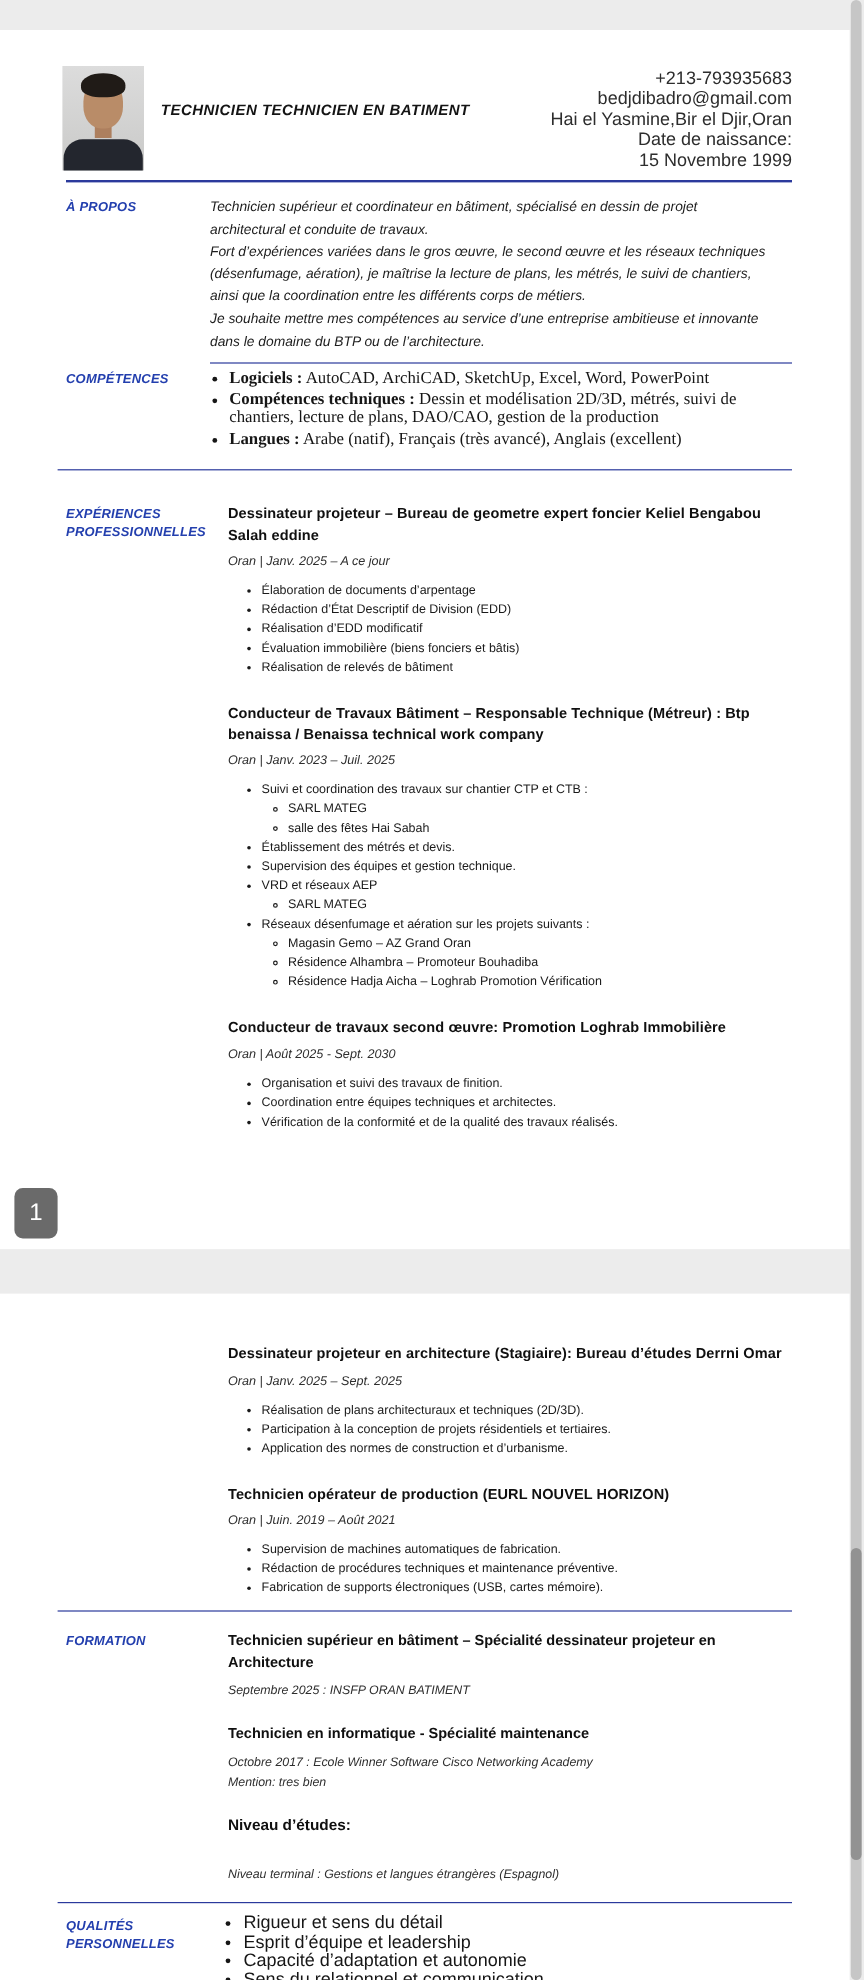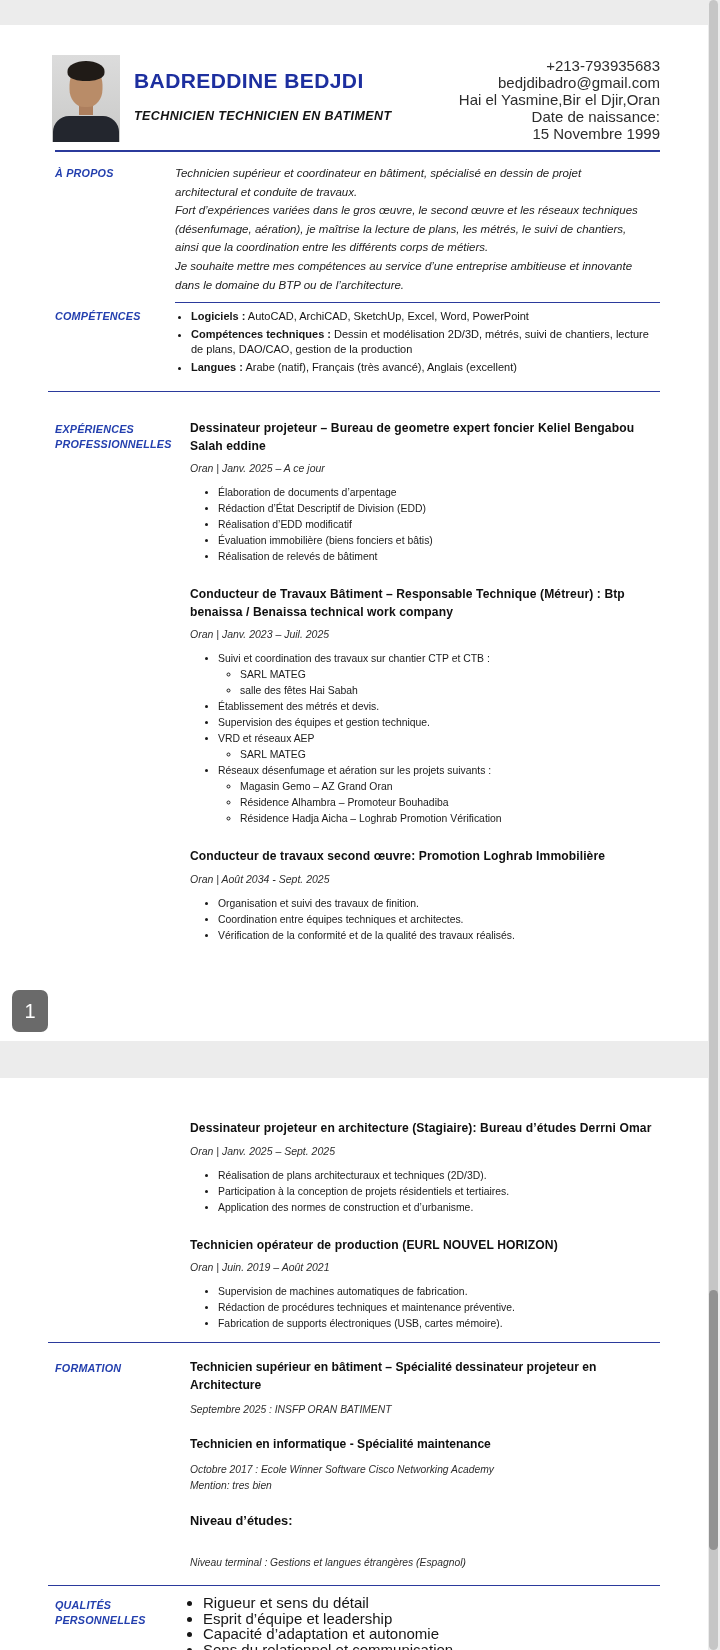--- a/index.html
+++ b/index.html
@@ -31,21 +31,21 @@
   .rule-indent{border:none;border-top:1.5px solid #2b3a9c;margin:8px 48px 0 175px;}
   .section{display:grid;grid-template-columns:120px 1fr;padding:0 48px 0 55px;}
   .sec-label{color:#233fae;font-weight:bold;font-style:italic;font-size:10.8px;line-height:15px;letter-spacing:.2px;padding-top:2px;}
 
   
   #about-section{margin-top:12px;}
   .about-text p{margin:0;font-style:italic;font-size:11.5px;line-height:18.6px;color:#1c1c1c;padding-right:18px;}
 
   
   #comp-section{margin-top:4px;}
-  .comp-list{margin:2px 0 0;padding-left:16px;font-size:11px;line-height:14.8px;color:#161616;}
+  .comp-list{margin:2px 0 0;padding-left:16px;font-size:14px;line-height:14.8px;color:#161616;font-family:Liberation Serif, serif;}
   .comp-list li{margin-bottom:3px;}
   .comp-lead{font-weight:bold;}
 
   
   #exp-section{margin-top:28px;}
   .jobs{min-width:0;}
   .job{margin-left:15px;}
   .job + .job{margin-top:22px;}
   .job-title{margin:0;font-size:12.1px;font-weight:bold;line-height:17.5px;color:#101010;max-width:500px;letter-spacing:.1px;}
   .job-meta{margin-top:7px;font-style:italic;font-size:10.5px;color:#2e2e2e;line-height:13px;}
@@ -82,21 +82,20 @@
 <div class="page" id="page1">
 
   <div class="header">
     <div class="photo">
       <div class="neck"></div>
       <div class="head"></div>
       <div class="hair"></div>
       <div class="torso"></div>
     </div>
     <div class="idblock">
-      <div class="name">BADREDDINE BEDJDI</div>
       <div class="role">TECHNICIEN TECHNICIEN EN BATIMENT</div>
     </div>
     <div class="contact" id="contact">
         <div>+213-793935683</div>
         <div>bedjdibadro@gmail.com</div>
         <div>Hai el Yasmine,Bir el Djir,Oran</div>
         <div>Date de naissance:</div>
         <div>15 Novembre 1999</div>
       </div>
   </div>
@@ -154,21 +153,21 @@
               </ul></li>
             <li>Réseaux désenfumage et aération sur les projets suivants :<ul>
                 <li>Magasin Gemo – AZ Grand Oran</li>
                 <li>Résidence Alhambra – Promoteur Bouhadiba</li>
                 <li>Résidence Hadja Aicha – Loghrab Promotion Vérification</li>
               </ul></li>
           </ul>
         </div>
         <div class="job">
           <h3 class="job-title">Conducteur de travaux second œuvre: Promotion Loghrab Immobilière</h3>
-          <div class="job-meta">Oran | Août 2034 - Sept. 2025</div>
+          <div class="job-meta">Oran | Août 2025 - Sept. 2030</div>
           <ul>
             <li>Organisation et suivi des travaux de finition.</li>
             <li>Coordination entre équipes techniques et architectes.</li>
             <li>Vérification de la conformité et de la qualité des travaux réalisés.</li>
           </ul>
         </div>
       </div>
   </div>
 
 </div>

